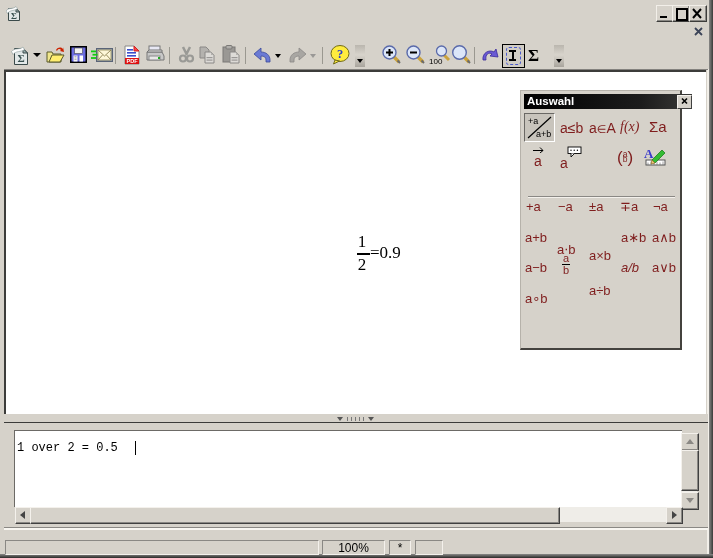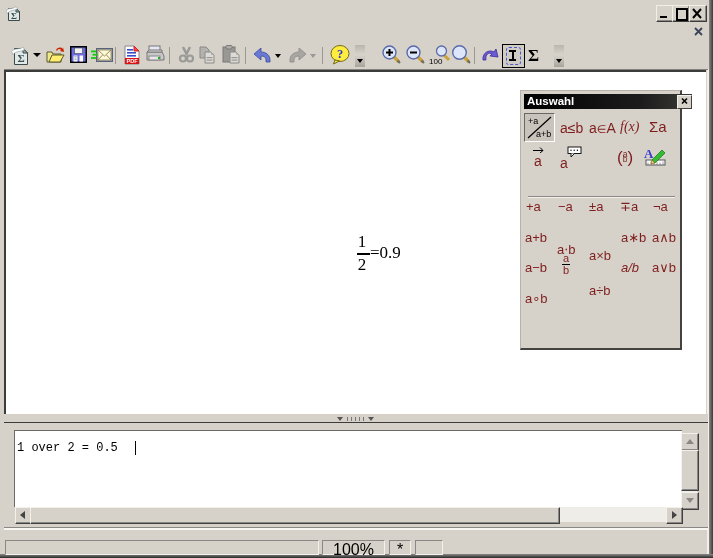--- a/index.html
+++ b/index.html
@@ -31,21 +31,21 @@
   #cmdregion{left:4px;top:423px;width:704px;height:107px;background:#d6d2ca;}
   #cmdwhite{position:absolute;left:10px;top:7px;width:667px;height:76px;background:#fff;border-top:1px solid #6c6a66;border-left:1px solid #6c6a66;}
   #cmdtext{position:absolute;left:2px;top:10px;font-family:"Liberation Mono",monospace;font-size:12px;color:#000;}
   #cmdcursor{position:absolute;top:10px;width:1px;height:14px;background:#000;}
   
   .sbtn{position:absolute;background:#d6d2ca;border-top:1px solid #f4f1ec;border-left:1px solid #f4f1ec;border-right:1px solid #404040;border-bottom:1px solid #404040;box-shadow:inset -1px -1px 0 #8a8884;}
   .sthumb{position:absolute;background:#d6d2ca;border-top:1px solid #f4f1ec;border-left:1px solid #f4f1ec;border-right:1px solid #404040;border-bottom:1px solid #404040;box-shadow:inset -1px -1px 0 #8a8884;}
   .strack{position:absolute;background:#efede8;}
   .arrow{position:absolute;width:0;height:0;}
   
-  .scell{position:absolute;top:540px;height:13px;background:#d6d2ca;border-top:1px solid #8a8884;border-left:1px solid #8a8884;border-right:1px solid #f4f1ec;border-bottom:1px solid #f4f1ec;font-size:16px;text-align:center;}
+  .scell{position:absolute;top:540px;height:13px;background:#d6d2ca;border-top:1px solid #8a8884;border-left:1px solid #8a8884;border-right:1px solid #f4f1ec;border-bottom:1px solid #f4f1ec;font-size:12px;text-align:center;}
   
   #panel{left:520px;top:90px;width:159px;height:257px;background:#d6d2ca;border-left:1px solid #b6b2aa;border-top:1px solid #b6b2aa;border-right:2px solid #44423e;border-bottom:2px solid #44423e;}
   #ptitle{position:absolute;left:3px;top:3px;width:168px;height:15px;will-change:transform;background:linear-gradient(to right,#000,#1c1c1c 70%,#3a3a38);}
   #ptitle .t{position:absolute;left:3px;top:1px;color:#fff;font-weight:bold;font-size:11.5px;}
   #pclose{position:absolute;right:0px;top:1px;width:13px;height:12px;background:#d6d2ca;border-top:1px solid #f4f1ec;border-left:1px solid #f4f1ec;border-right:1px solid #404040;border-bottom:1px solid #404040;color:#000;font-size:9px;font-weight:bold;text-align:center;line-height:11px;}
   #psep{position:absolute;left:7px;top:105px;width:147px;height:1px;background:#8a8884;border-bottom:1px solid #f4f1ec;}
   .g{position:absolute;font-size:13px;color:#7f1d1d;white-space:nowrap;}
 </style>
 </head>
 <body>

